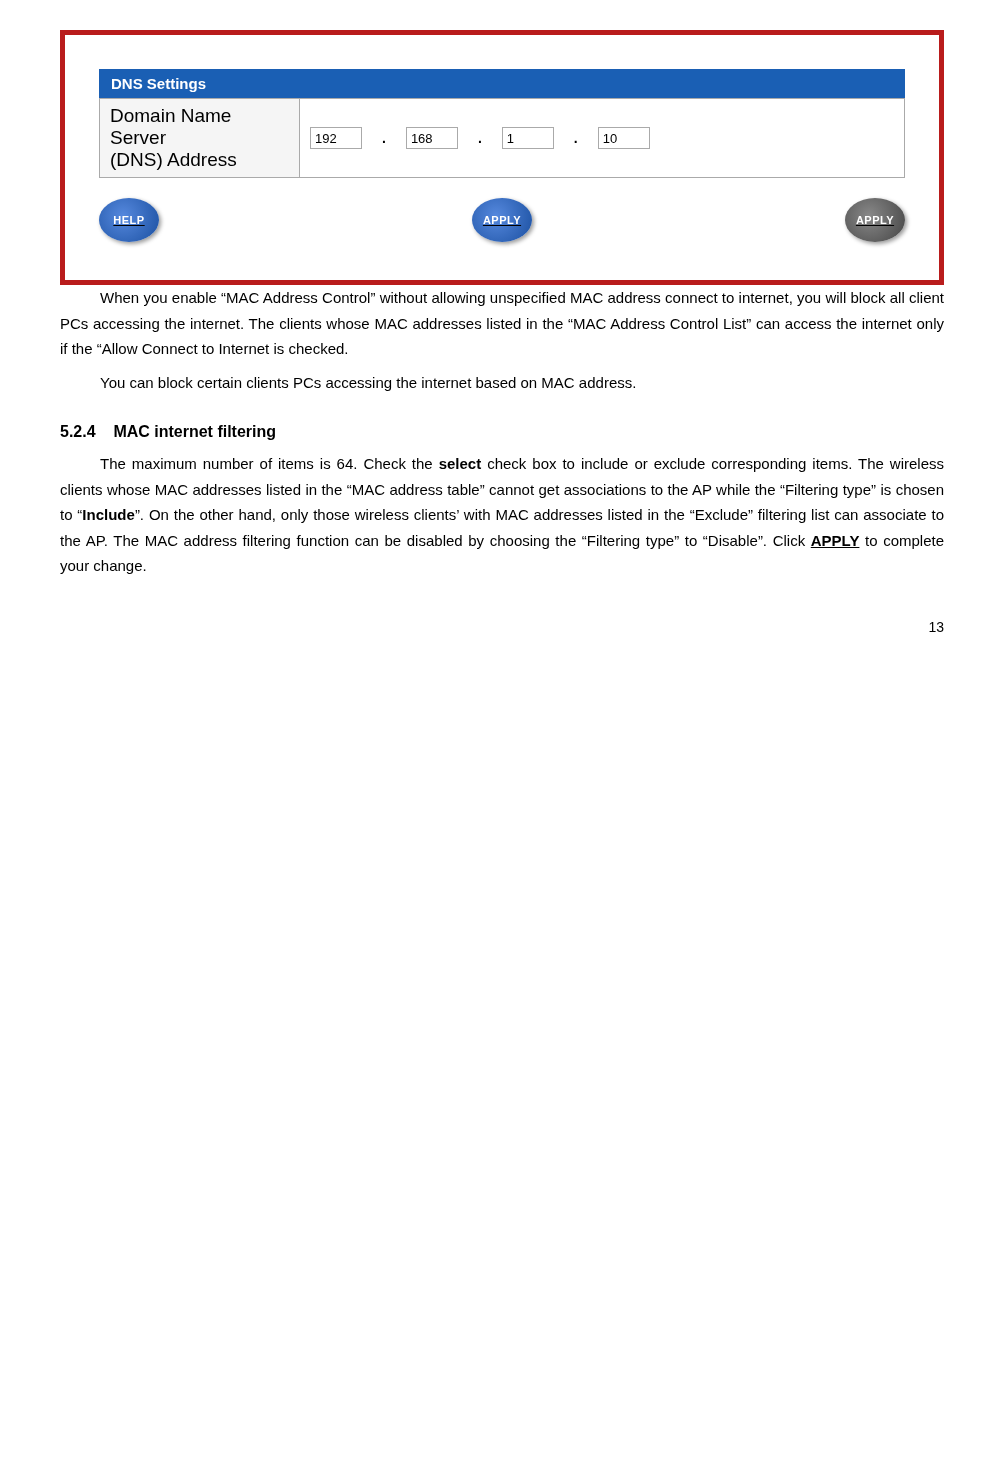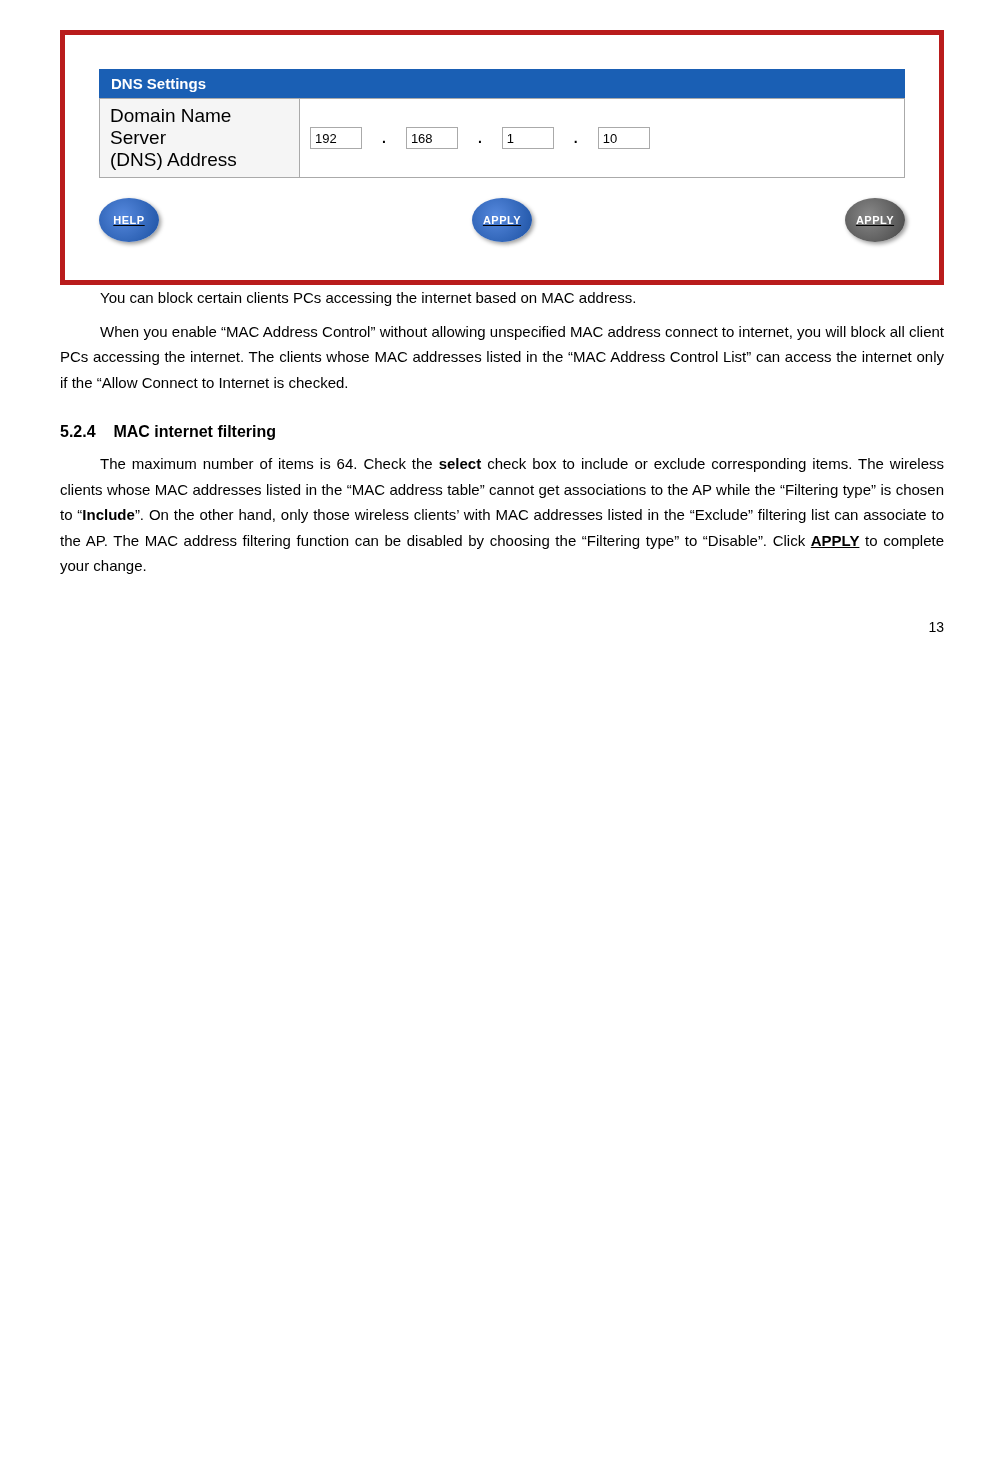--- a/index.html
+++ b/index.html
@@ -185,22 +185,22 @@
 
     <div class="buttons-row">
       <button class="btn btn-help">HELP</button>
       <button class="btn btn-apply">APPLY</button>
       <button class="btn btn-cancel">APPLY</button>
     </div>
   </div>
 </div>
 
 <div class="section-block">
+  <p class="body-text">When  you  enable  “MAC  Address  Control”  without  allowing  unspecified  MAC  address connect  to  internet,  you  will  block  all  client  PCs  accessing  the  internet.  The  clients  whose  MAC addresses  listed  in  the  “MAC  Address  Control  List”  can  access  the  internet  only  if  the  “Allow Connect to Internet is checked.</p>
   <p class="body-text">You can block certain clients PCs accessing the internet based on MAC address.</p>
-  <p class="body-text">When  you  enable  “MAC  Address  Control”  without  allowing  unspecified  MAC  address connect  to  internet,  you  will  block  all  client  PCs  accessing  the  internet.  The  clients  whose  MAC addresses  listed  in  the  “MAC  Address  Control  List”  can  access  the  internet  only  if  the  “Allow Connect to Internet is checked.</p>
 </div>
 
 <div class="section-block">
   <div class="section-title">
     <span>5.2.4</span>&nbsp;&nbsp;&nbsp;
     <span>MAC internet filtering</span>
   </div>
   <p class="body-text">
     The  maximum  number  of  items  is  64.  Check  the  <span class="bold-text">select</span>  check  box  to  include  or  exclude corresponding items. The wireless clients whose MAC addresses listed in the “MAC address table” cannot  get  associations  to  the  AP  while  the  “Filtering  type”  is  chosen to  “<span class="bold-text">Include</span>”.  On  the  other hand,  only  those  wireless  clients’  with  MAC  addresses  listed  in  the  “Exclude”  filtering  list  can associate to the AP. The MAC address filtering function can be disabled by choosing the  “Filtering type” to “Disable”. Click <span class="bold-text underline-text">APPLY</span> to complete your change.
   </p>

